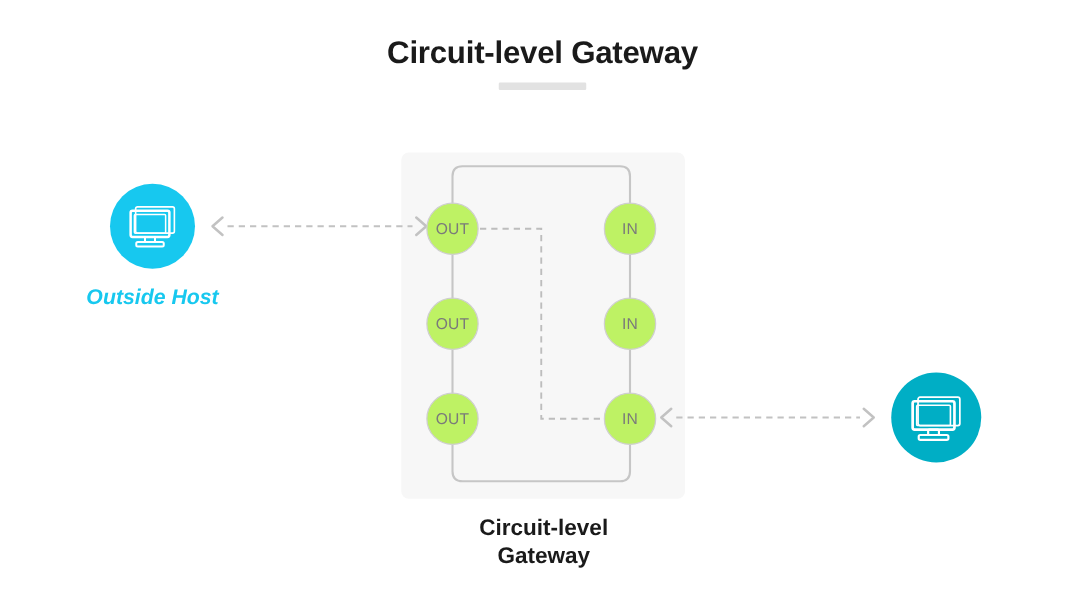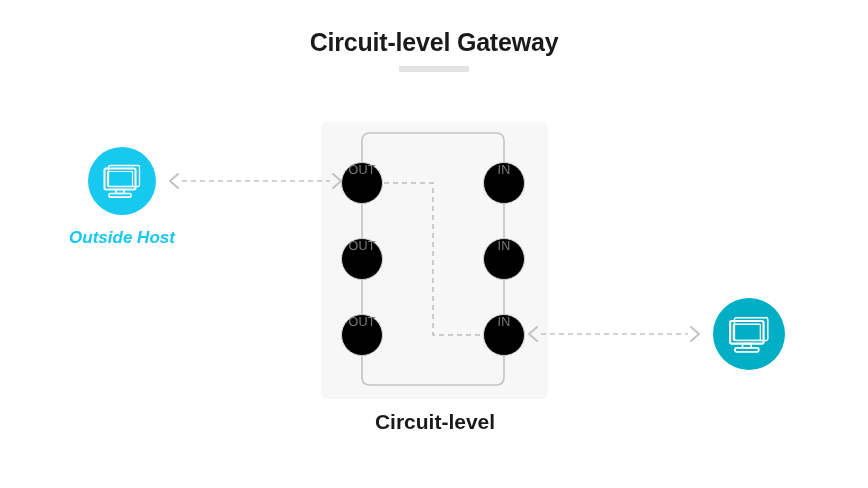--- a/index.html
+++ b/index.html
@@ -62,25 +62,25 @@
     height: 488px;
     pointer-events: none;
   }
 
   
   .node {
     position: absolute;
     width: 42px;
     height: 42px;
     border-radius: 50%;
-    background: #000000;
+    background: #bef264;
     border: 1.6px solid #cfcfcf;
     box-sizing: border-box;
     display: flex;
-    align-items: flex-start;
+    align-items: center;
     justify-content: center;
     font-size: 12.5px;
     color: #7a7a7a;
     font-family: "Liberation Sans", sans-serif;
     letter-spacing: 0.2px;
   }
 
   
   .host-circle {
     position: absolute;
@@ -123,21 +123,21 @@
     color: #00aec5;
   }
 
   
   #gateway-caption {
     position: absolute;
     left: 324px;
     top: 411px;
     width: 222px;
     text-align: center;
-    font-size: 21px;
+    font-size: 18px;
     font-weight: bold;
     color: #1a1a1a;
     line-height: 22px;
   }
 </style>
 </head>
 <body>
 
 <div id="canvas">
 
@@ -204,15 +204,16 @@
       <rect x="7.5" y="3.5" width="31" height="21" rx="1.5" fill="none" stroke="#ffffff" stroke-width="1.3"></rect>
       <rect x="3.5" y="6.5" width="31" height="21" rx="1.5" fill="none" stroke="#ffffff" stroke-width="2"></rect>
       <rect x="6.5" y="9.5" width="25" height="15" rx="0.8" fill="none" stroke="#ffffff" stroke-width="1.2"></rect>
       <rect x="15" y="27.5" width="8" height="4" rx="0.8" fill="none" stroke="#ffffff" stroke-width="1.6"></rect>
       <rect x="8" y="31.5" width="22" height="3.6" rx="1.2" fill="none" stroke="#ffffff" stroke-width="1.6"></rect>
     </svg>
   </div>
 
   <div id="gateway-caption">
     <div>Circuit-level</div>
+    <div>Gateway</div>
   </div>
 
 </div>
 
 </body></html>

